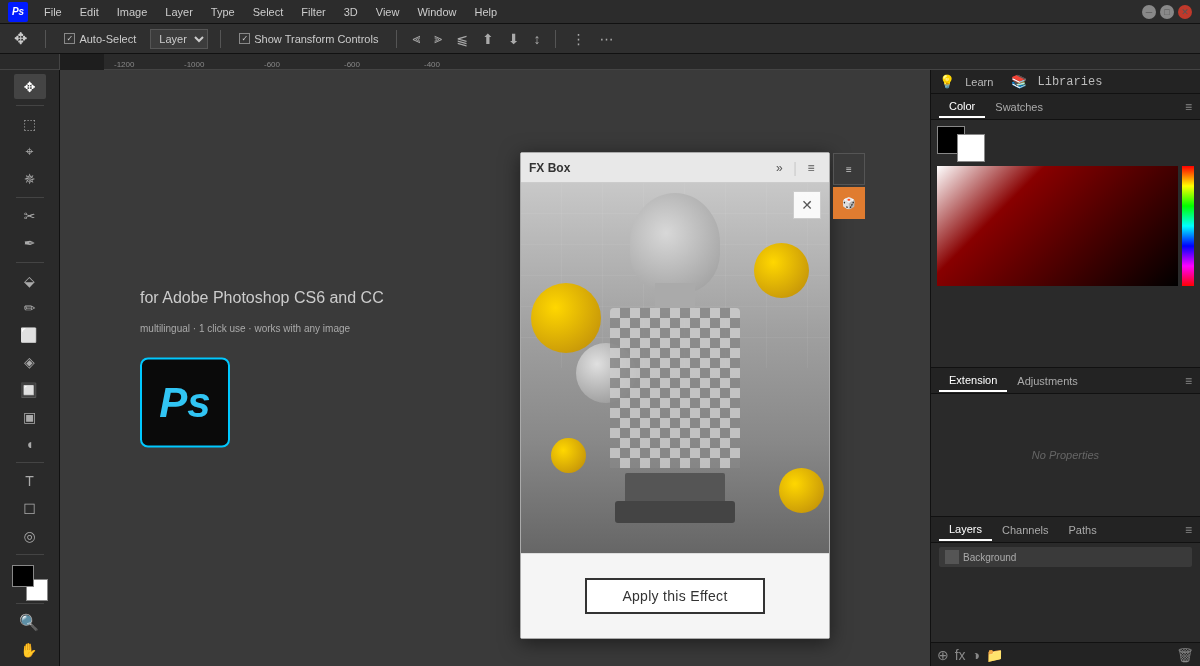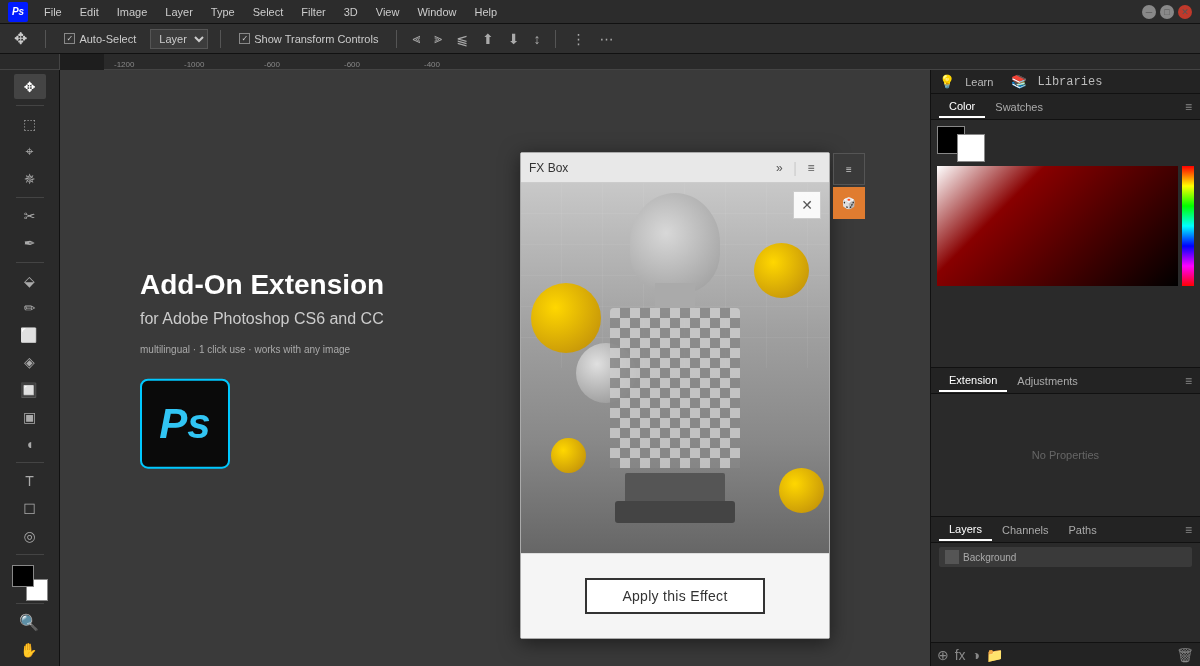--- a/index.html
+++ b/index.html
@@ -298,21 +298,21 @@
       background: #e8e8e8;
       height: 30px;
       display: flex;
       align-items: center;
       padding: 0 8px;
       border-bottom: 1px solid #ccc;
       gap: 4px;
     }
     .fx-panel-title {
       font-size: 12px;
-      font-weight: 400;
+      font-weight: 700;
       color: #333;
     }
     .fx-panel-icons {
       margin-left: auto;
       display: flex;
       gap: 4px;
       align-items: center;
     }
     .fx-icon-btn {
       width: 20px;
@@ -508,21 +508,20 @@
       <div class="bg-color"></div>
     </div>
     <div class="tool-separator"></div>
     <div class="tool-item" style="font-size:16px;">🔍</div>
     <div class="tool-item">✋</div>
   </div>
 
   <div class="canvas-area">
 
     <div class="promo-text">
-      <div class="promo-title">Add-On Extension</div>
       <div class="promo-subtitle">for Adobe Photoshop CS6 and CC</div>
       <div class="promo-desc">multilingual · 1 click use · works with any image</div>
       <div class="ps-logo">
         <div class="ps-logo-inner">Ps</div>
       </div>
     </div>
 
     <div class="fx-panel">
       <div class="fx-panel-header">
         <span class="fx-panel-title">FX Box</span>
@@ -608,21 +607,21 @@
       </div>
     </div>
 
     <div style="height:25%;border-bottom:1px solid #111;display:flex;flex-direction:column;">
       <div class="panel-tabs">
         <span class="panel-tab active">Extension</span>
         <span class="panel-tab">Adjustments</span>
         <span class="panel-menu-icon">≡</span>
       </div>
       <div style="padding:8px;flex:1;display:flex;align-items:center;justify-content:center;">
-        <span style="font-size:11px;color:#666;">No Properties</span>
+        <span style="font-size:11px;color:#666;font-style:italic;">No Properties</span>
       </div>
     </div>
 
     <div style="flex:1;display:flex;flex-direction:column;">
       <div class="panel-tabs">
         <span class="panel-tab active">Layers</span>
         <span class="panel-tab">Channels</span>
         <span class="panel-tab">Paths</span>
         <span class="panel-menu-icon">≡</span>
       </div>

